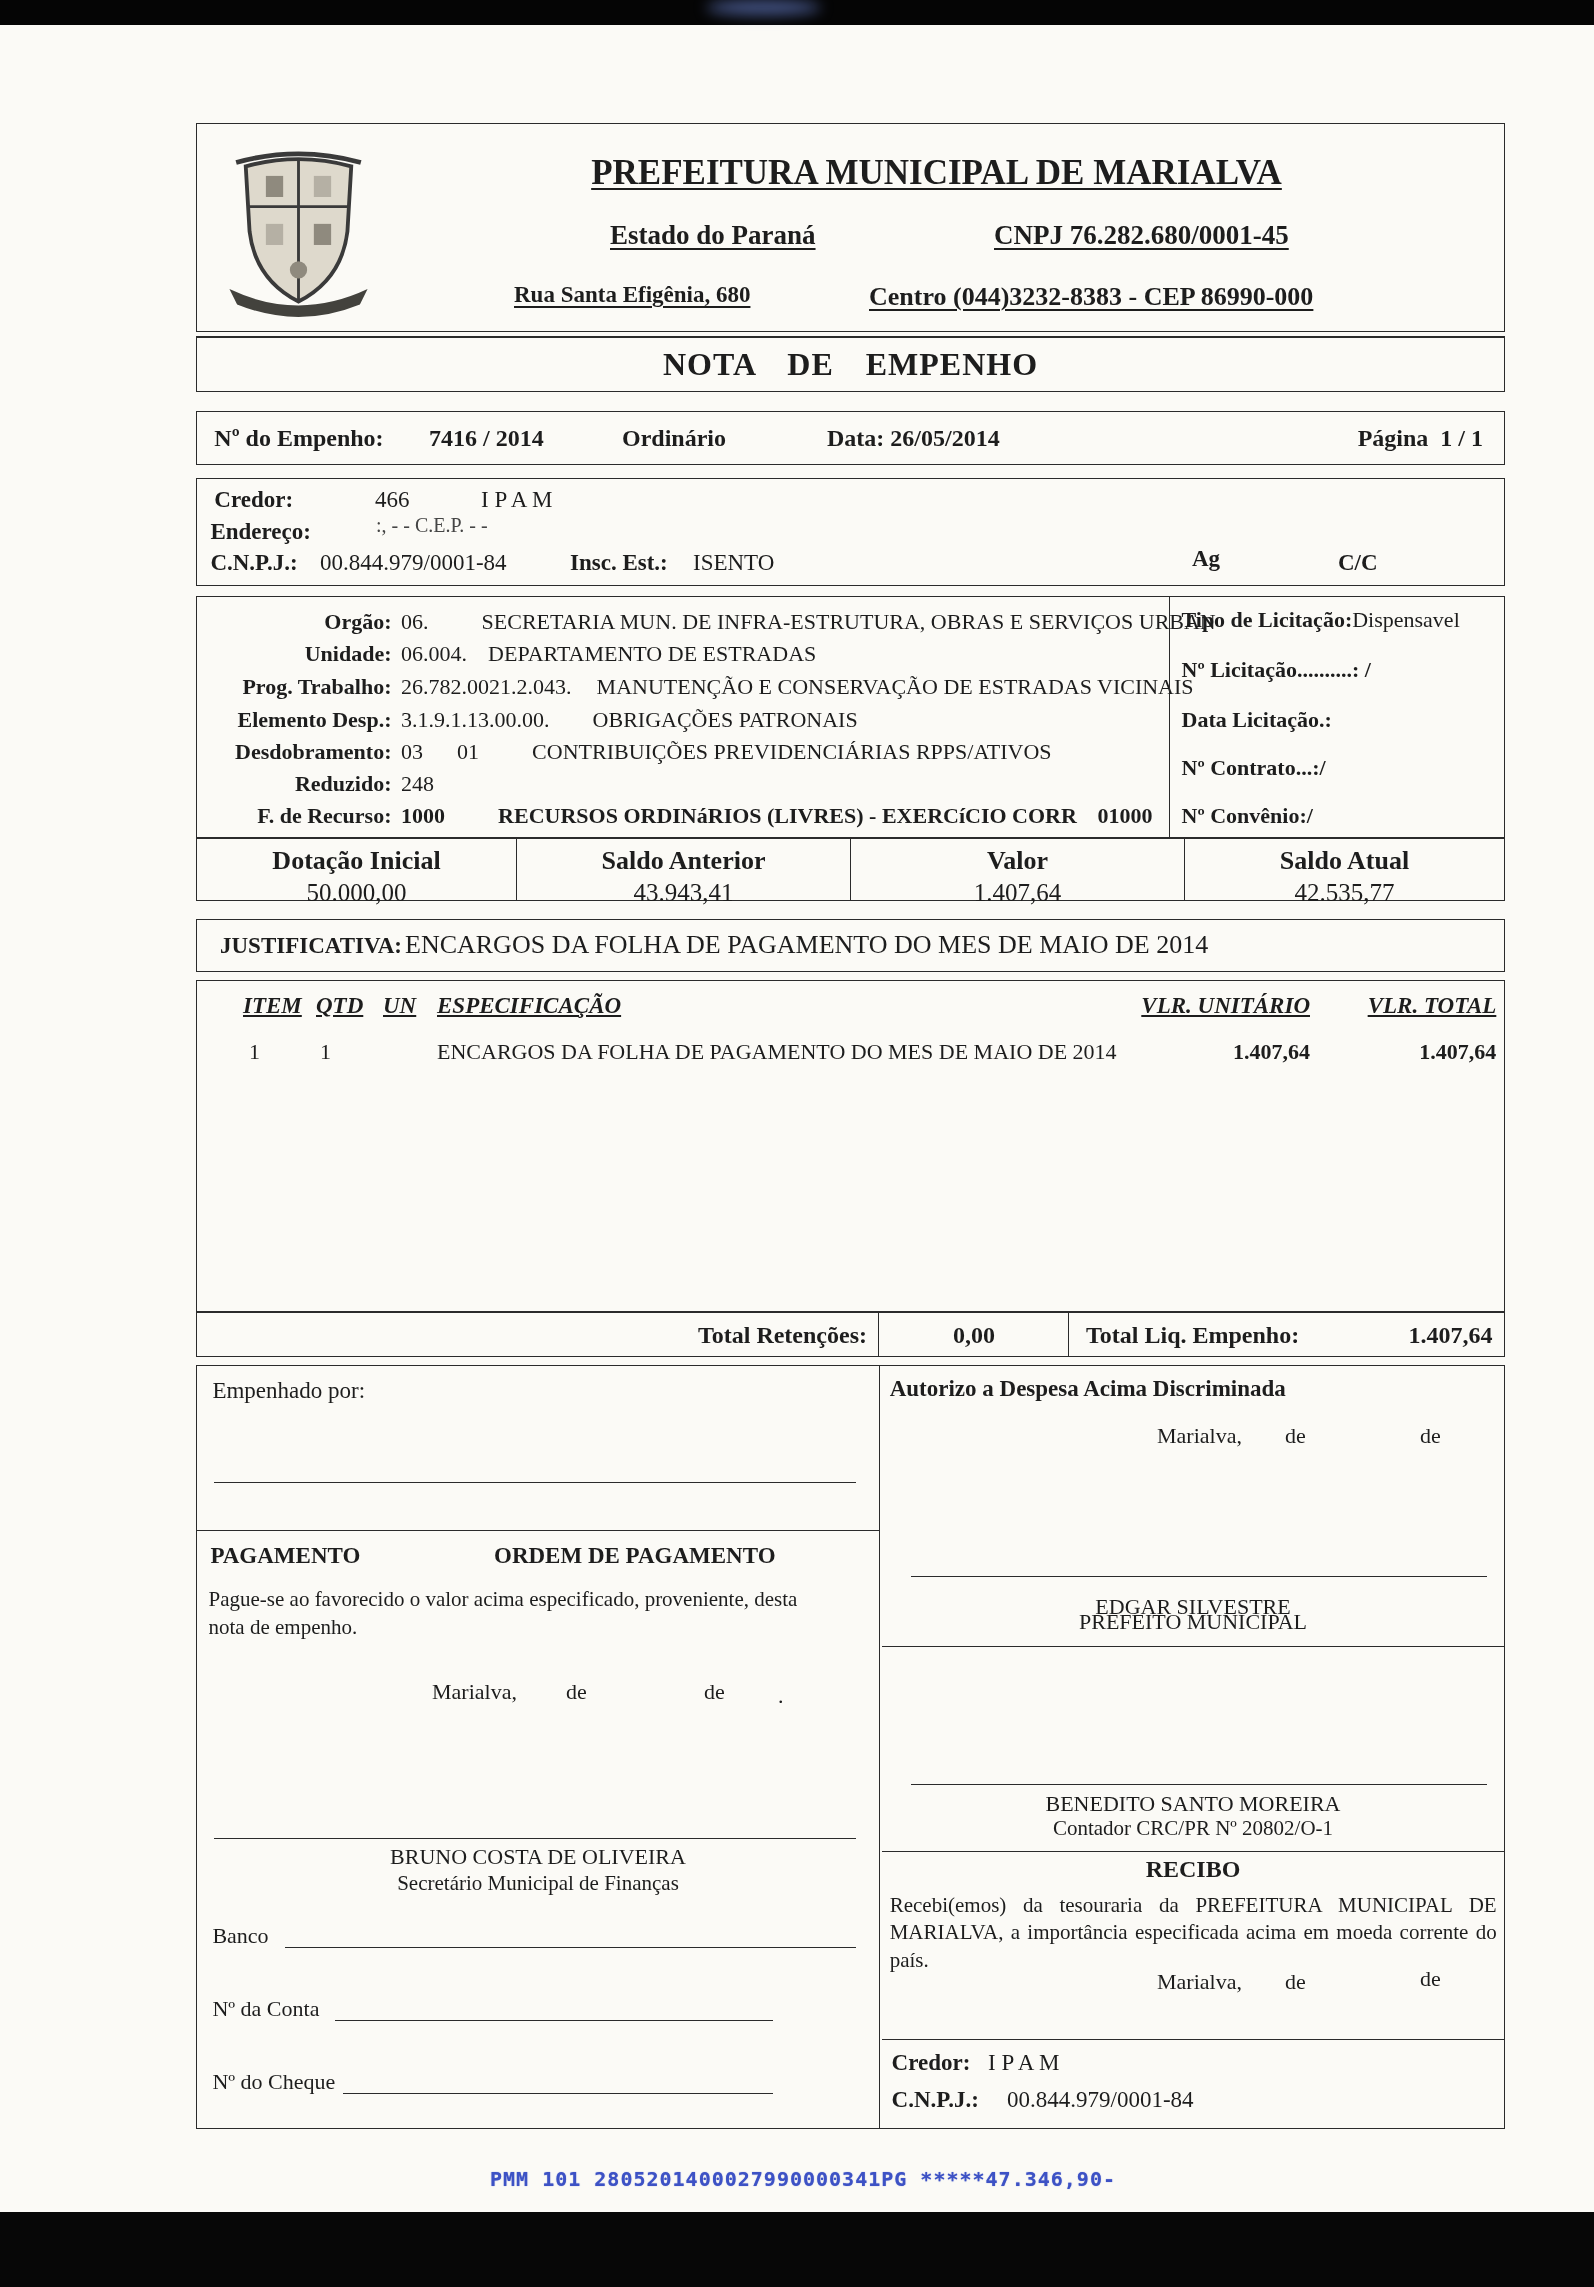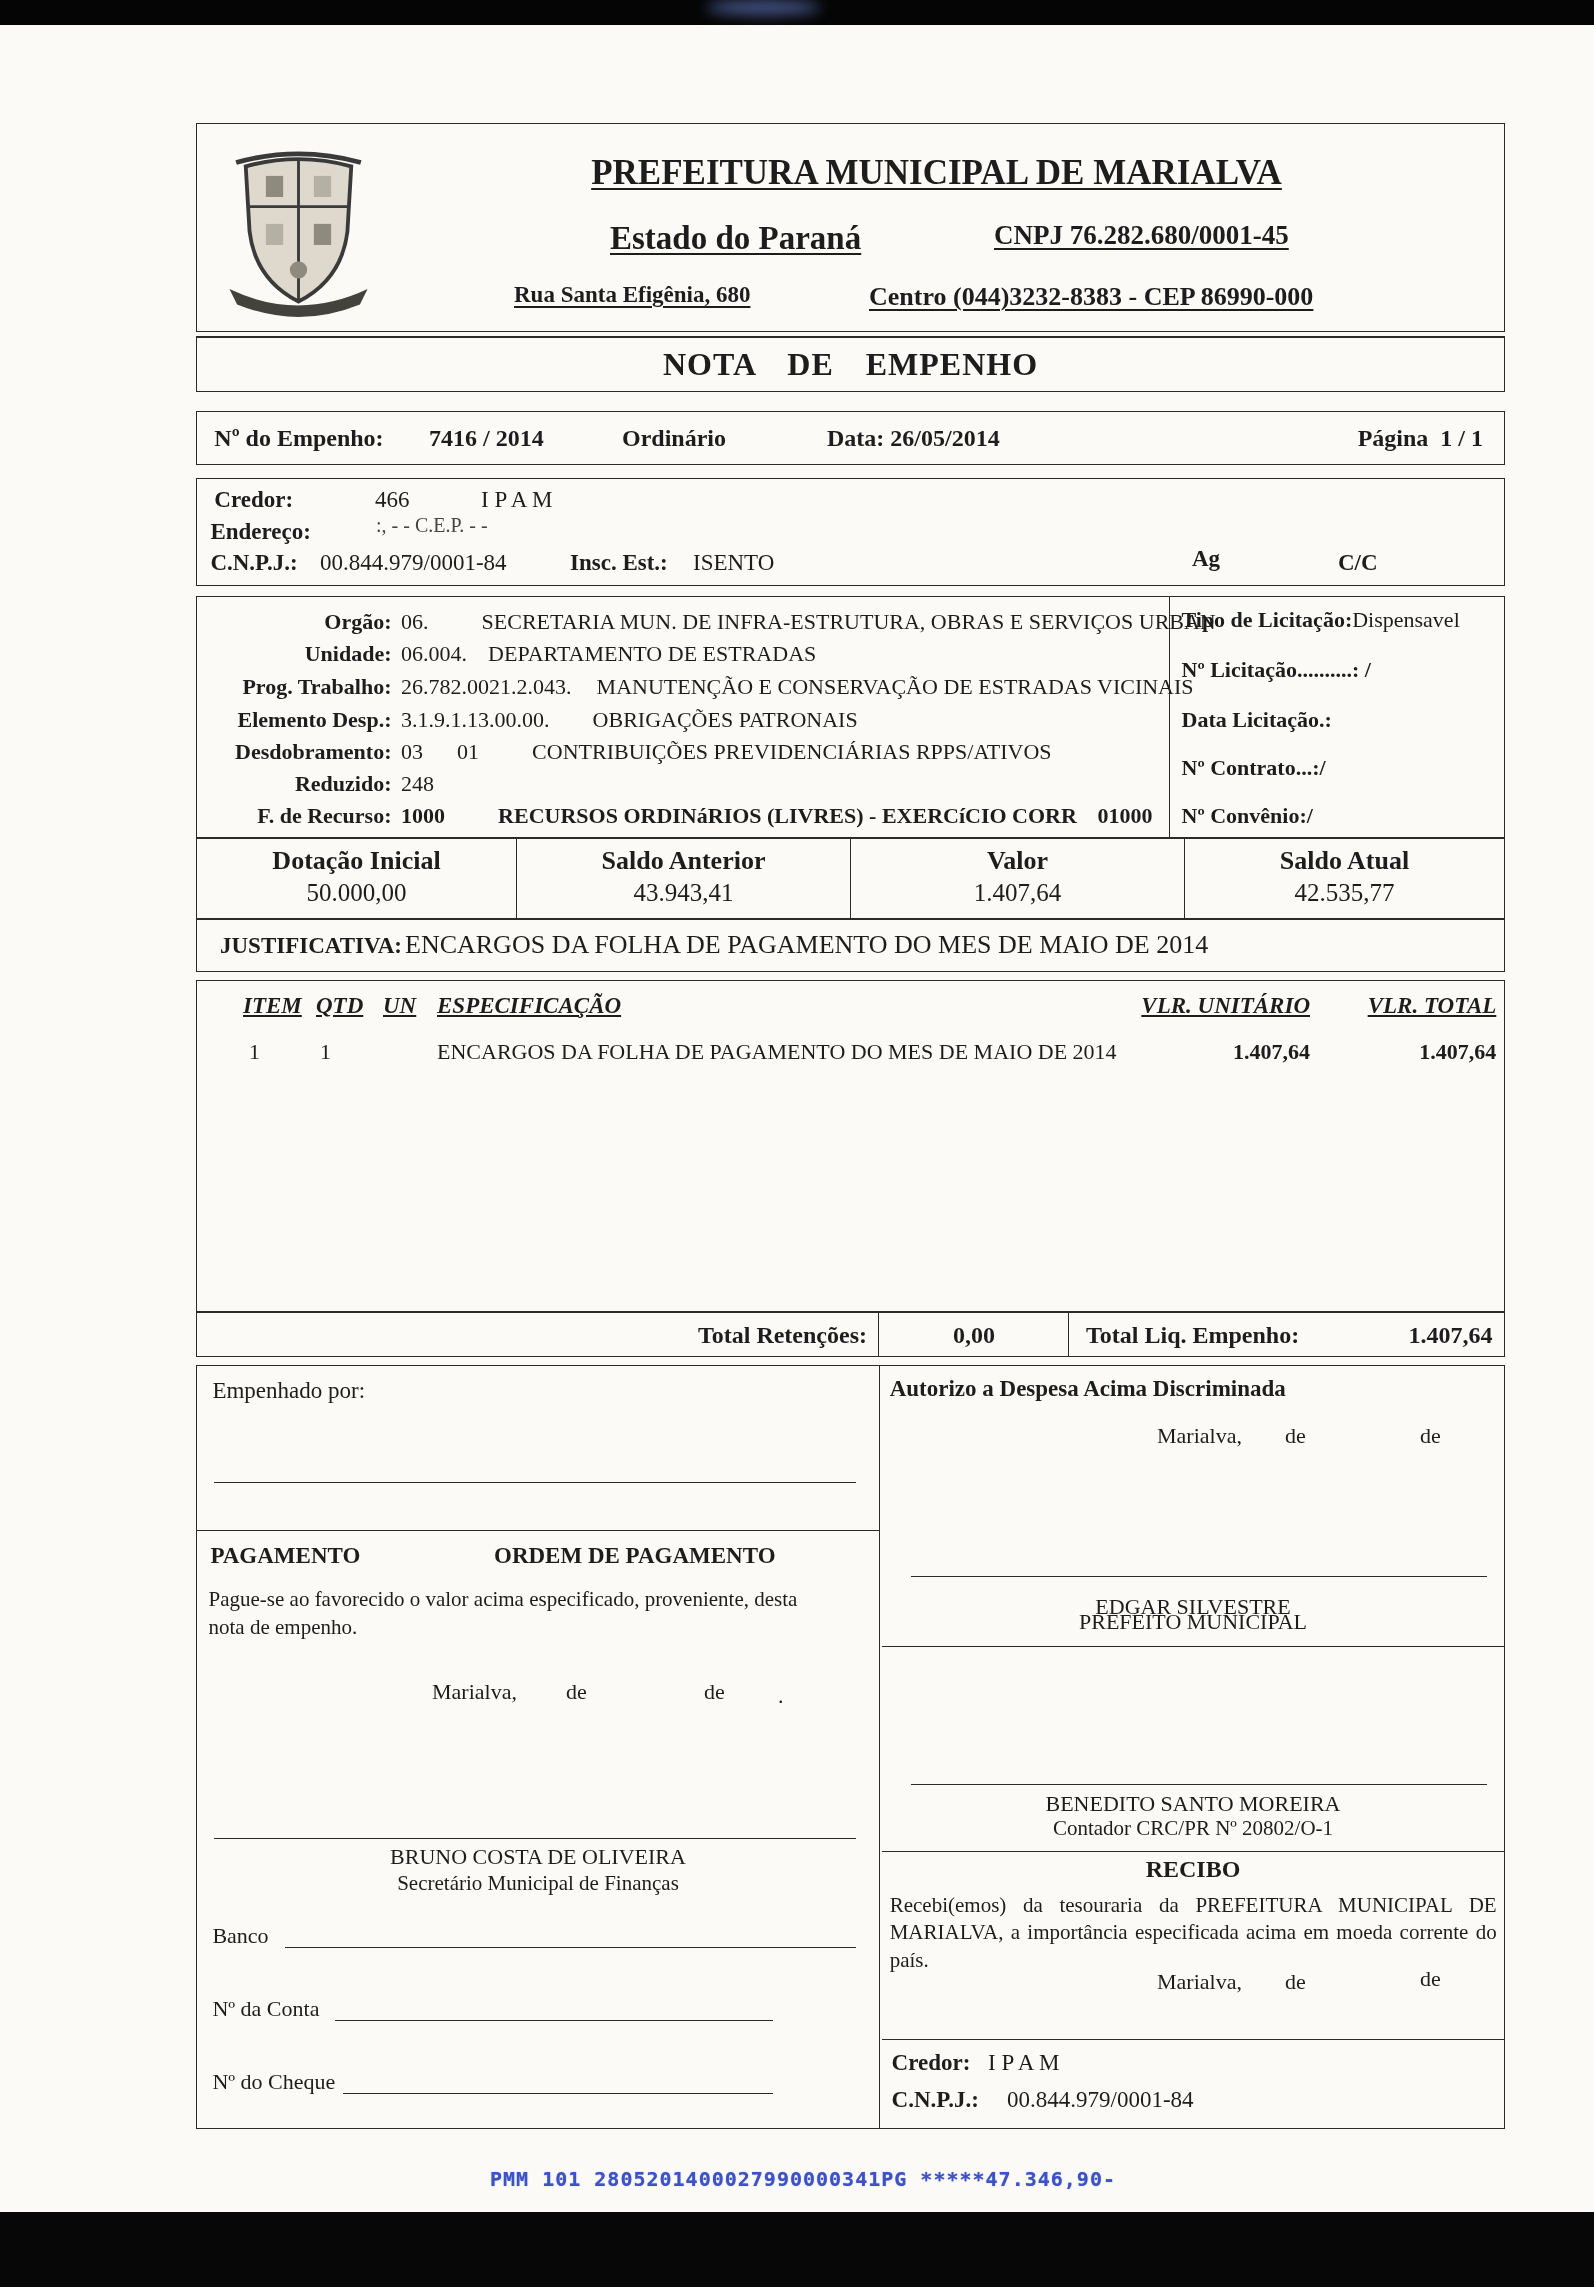--- a/index.html
+++ b/index.html
@@ -17,21 +17,21 @@
   .box { position:absolute; left:196px; width:1309px; border:1.9px solid #2b2b2b; }
   .abs { position:absolute; white-space:nowrap; }
   .b { font-weight:bold; }
   .u { text-decoration:underline; text-decoration-thickness:1.9px; text-underline-offset:3.8px; }
   .ctr { left:0; width:100%; text-align:center; }
 
   
   .hdr { top:123px; height:209px; }
   .logo { position:absolute; left:19px; top:21px; width:165px; height:175px; }
   .h-title { left:192px; top:29px; width:1095px; text-align:center; font-size:35px; }
-  .h-state { left:413px; top:96px; font-size:33px; }
+  .h-state { left:413px; top:96px; font-size:27px; }
   .h-cnpj  { left:797px; top:96px; font-size:27px; }
   .h-addr  { left:317px; top:158px; font-size:23px; }
   .h-cinfo { left:672px; top:158px; font-size:26px; }
 
   
   .title-bar { top:336px; height:56px; text-align:center; font-size:32px; font-weight:bold;
     padding-top:7.7px; word-spacing:23px; letter-spacing:1px; border-top-width:2.9px; }
 
   
   .emp { top:411px; height:54px; font-size:24px; }
@@ -42,21 +42,21 @@
 
   
   .clas { top:596px; height:243px; font-size:22px; }
   .cl-row { position:absolute; left:11.5px; width:951px; display:flex; align-items:flex-start; white-space:nowrap; }
   .cl-label { flex:0 0 183px; text-align:right; font-weight:bold; }
   .lic-col { position:absolute; left:972px; top:0; bottom:0; width:333px; border-left:1.9px solid #2b2b2b; font-size:22px; }
   .lic-col .abs { left:11.5px; font-weight:bold; }
   .lic-col .val { font-weight:normal; }
 
   
-  .vals { top:837px; height:82px; display:flex;justify-content:space-between; }
+  .vals { top:837px; height:64px; display:flex;justify-content:space-between; }
   .vcell { border-right:1.9px solid #2b2b2b; text-align:center; padding-top:7.7px; }
   .vcell:last-child { border-right:none; }
   .vlabel { font-size:26px; font-weight:bold; }
   .vvalue { font-size:25px; margin-top:3.8px; }
 
   
   .just { top:919px; height:53px; font-size:23px; }
 
   
   .items { top:980px; height:333px; }

